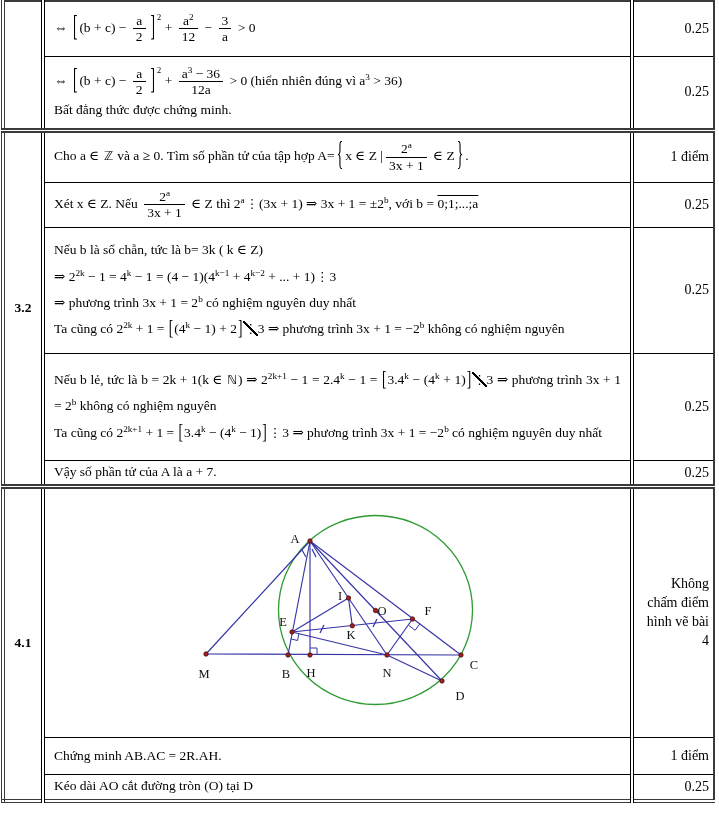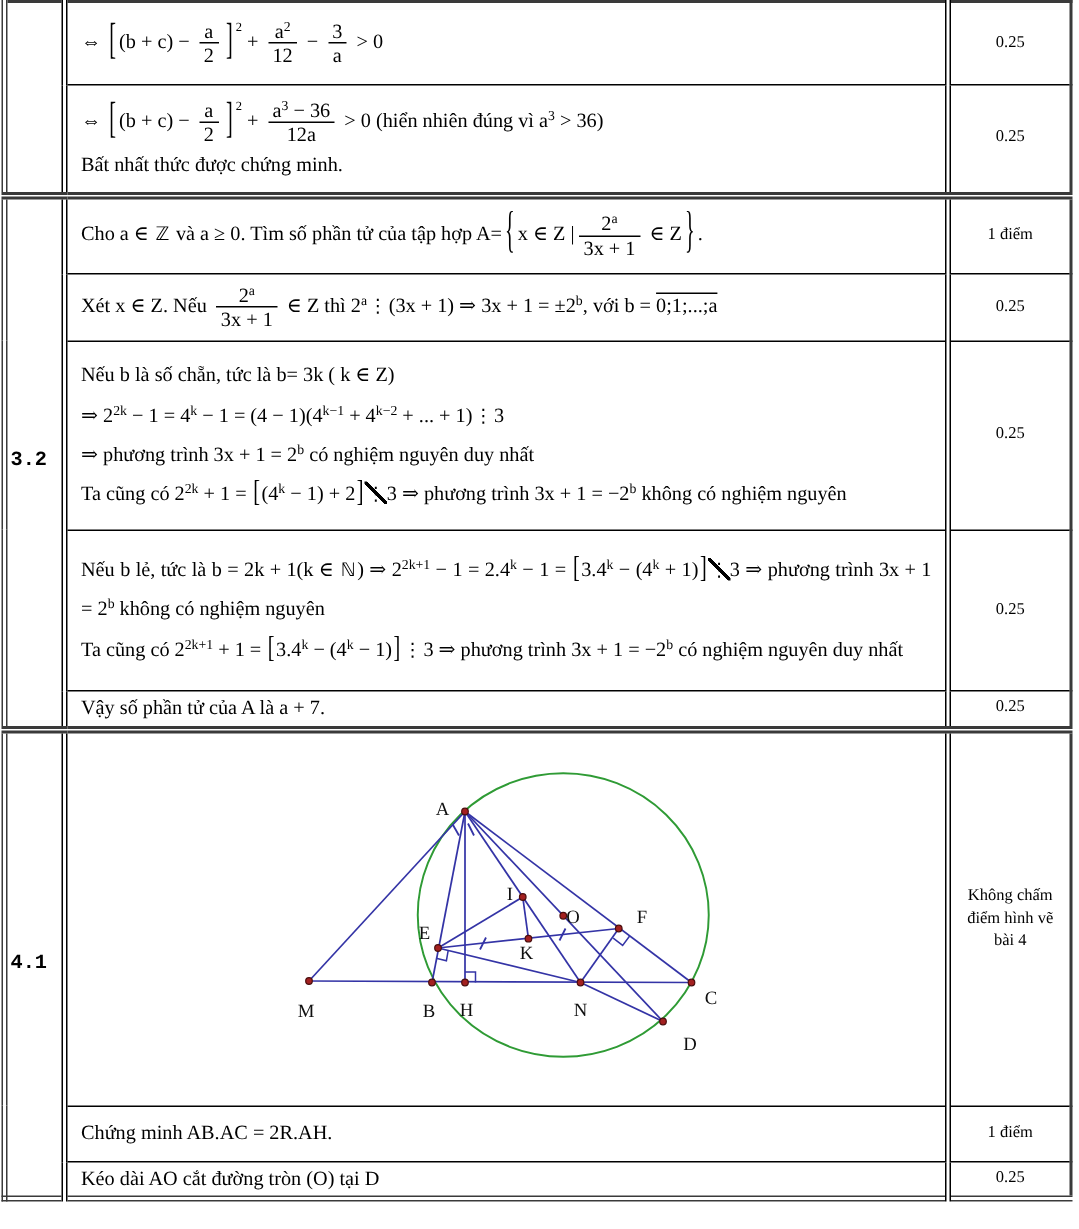--- a/index.html
+++ b/index.html
@@ -5,23 +5,23 @@
   html,body{margin:0;padding:0;background:#fff;}
   body{width:719px;height:819px;position:relative;overflow:hidden;
        font-family:"Liberation Serif","DejaVu Serif",serif;color:#000;}
   .doc{position:absolute;left:1px;top:0;width:712px;border-radius:28px;}
 
   table.grading{border-collapse:collapse;table-layout:fixed;width:711px;
     border-top:2px solid #3a3a3a;border-bottom:4px double #3a3a3a;
     border-left:4px double #3a3a3a;border-right:2px solid #3a3a3a;}
   td{vertical-align:middle;font-size:13.5px;overflow:hidden;box-sizing:border-box;
      padding:2px 9px;line-height:1.4;}
-  td.num{width:40px;font-weight:bold;padding:0 2px;font-family:Liberation Mono, monospace;}
+  td.num{width:40px;text-align:center;font-weight:bold;padding:0 2px;}
   td.content{border-left:4px double #000;}
-  td.score{border-left:4px double #000;text-align:center;font-size:11px;padding:2px 4px;}
+  td.score{border-left:4px double #000;text-align:right;font-size:14px;padding:2px 4px;}
   td.score.b{font-weight:normal;}
   tr.ht td{border-top:1px solid #000;}
   tr.sec td{border-top:5px double #3a3a3a;}
 
   
   sup{font-size:68%;line-height:0;vertical-align:0.5em;}
   .hs{font-size:62%;vertical-align:1.35em;line-height:0;}
   .fr{display:inline-block;vertical-align:middle;text-align:center;margin:0 3px;line-height:1.12;}
   .fr .nu{display:block;border-bottom:1px solid #000;padding:0 3px;}
   .fr .de{display:block;padding:0 3px;}
@@ -52,21 +52,21 @@
       <tr>
         <td class="num" rowspan="2"></td>
         <td class="content" style="height:55px">
           <div>⇔ <span class="bb">[</span>(b + c) − <span class="fr"><span class="nu">a</span><span class="de">2</span></span><span class="bb">]</span><sup class="hs">2</sup> + <span class="fr"><span class="nu">a<sup>2</sup></span><span class="de">12</span></span> − <span class="fr"><span class="nu">3</span><span class="de">a</span></span> &gt; 0</div>
         </td>
         <td class="score">0.25</td>
       </tr>
       <tr class="ht">
         <td class="content" style="height:74px">
           <div class="fline">⇔ <span class="bb">[</span>(b + c) − <span class="fr"><span class="nu">a</span><span class="de">2</span></span><span class="bb">]</span><sup class="hs">2</sup> + <span class="fr"><span class="nu">a<sup>3</sup> − 36</span><span class="de">12a</span></span> &gt; 0 (hiển nhiên đúng vì a<sup>3</sup> &gt; 36)</div>
-          <div>Bất nhất thức được chứng minh.</div>
+          <div>Bất đẳng thức được chứng minh.</div>
         </td>
         <td class="score">0.25</td>
       </tr>
 
       <tr class="sec">
         <td class="num" rowspan="5">3.2</td>
         <td class="content" style="height:52px">
           <div>Cho a ∈ <span class="dv">ℤ</span> và a ≥ 0. Tìm số phần tử của tập hợp A=<span class="bc">{</span>x ∈ Z |<span class="fr"><span class="nu">2<sup>a</sup></span><span class="de">3x + 1</span></span> ∈ Z<span class="bc">}</span>.</div>
         </td>
         <td class="score b">1 điểm</td>

